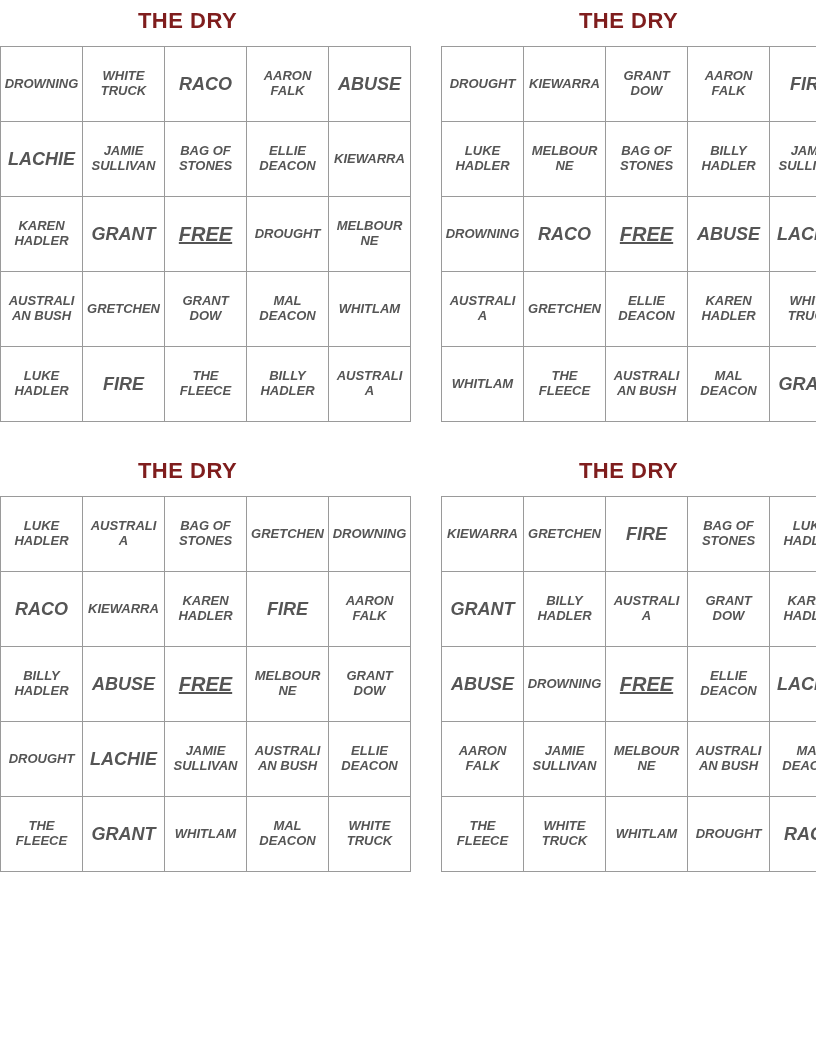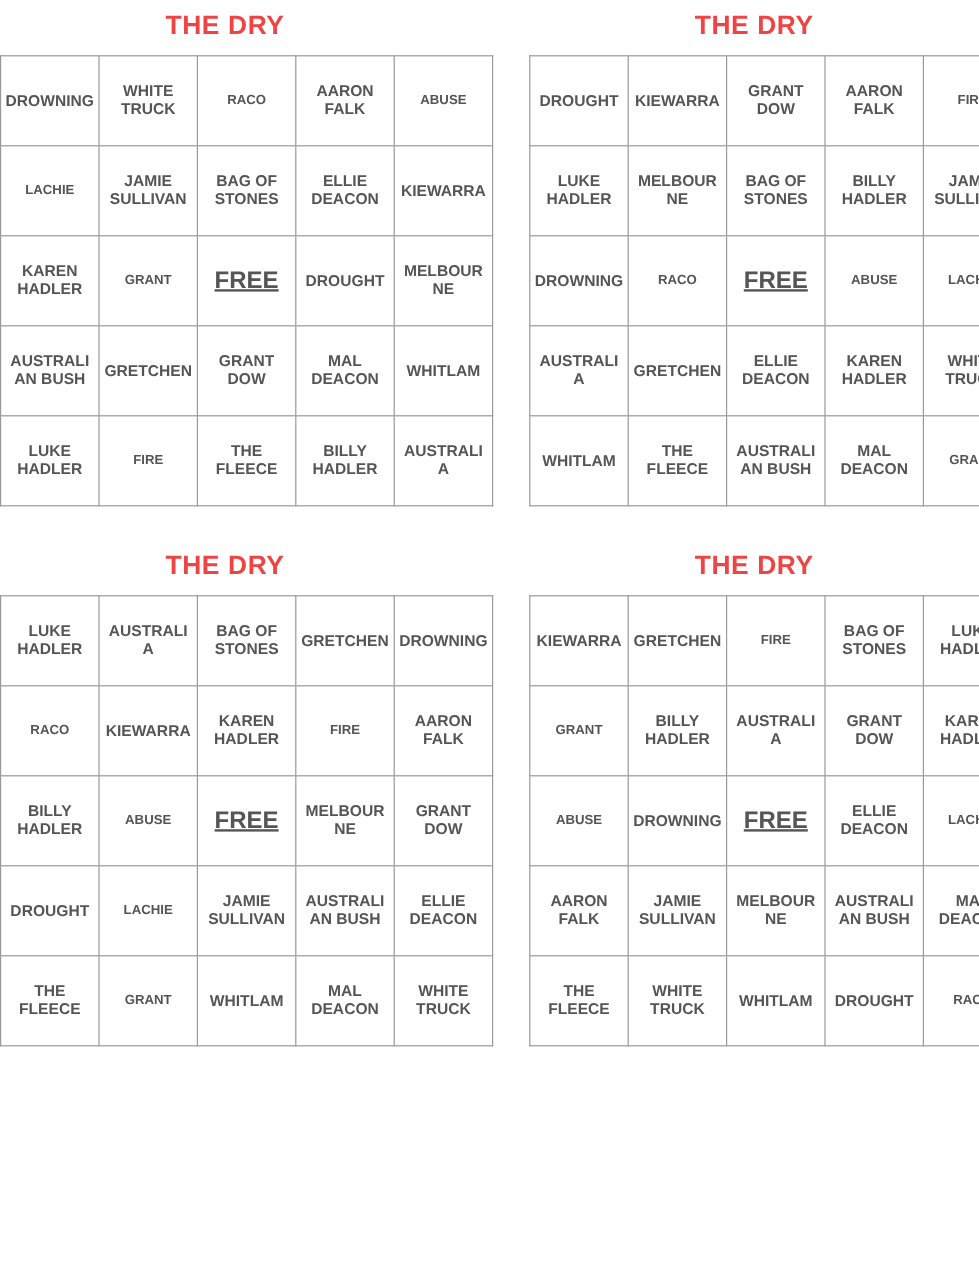--- a/index.html
+++ b/index.html
@@ -21,47 +21,48 @@
   }
   .sheet.col-left  { left: 0px; }
   .sheet.col-right { left: 441px; }
   .sheet.row-top    { top: 8px; }
   .sheet.row-bottom { top: 458px; }
 
   .card-title {
     text-align: center;
     font-size: 22px;
     font-weight: bold;
-    color: #ef4444;
+    color: #7f1d1d;
     letter-spacing: 0.5px;
     margin-bottom: 12px;
     font-family: "Liberation Sans", sans-serif;
   }
 
   table.bingo {
     border-collapse: collapse;
     table-layout: fixed;
     width: 375px;
+    font-style: italic;
   }
   table.bingo td {
     border: 1px solid #9a9a9a;
     width: 75px;
     height: 70px;
     text-align: center;
     vertical-align: middle;
     padding: 2px 3px;
     font-weight: bold;
     color: #555555;
     line-height: 1.15;
     overflow: hidden;
     word-wrap: break-word;
     overflow-wrap: break-word;
   }
   
-  td.s1 { font-size: 11px; }
+  td.s1 { font-size: 18px; }
   td.s2 { font-size: 13px; }
   td.free {
     font-size: 20px;
     text-decoration: underline;
   }
 </style>
 </head>
 <body>
 
 <div class="sheet col-left row-top">

